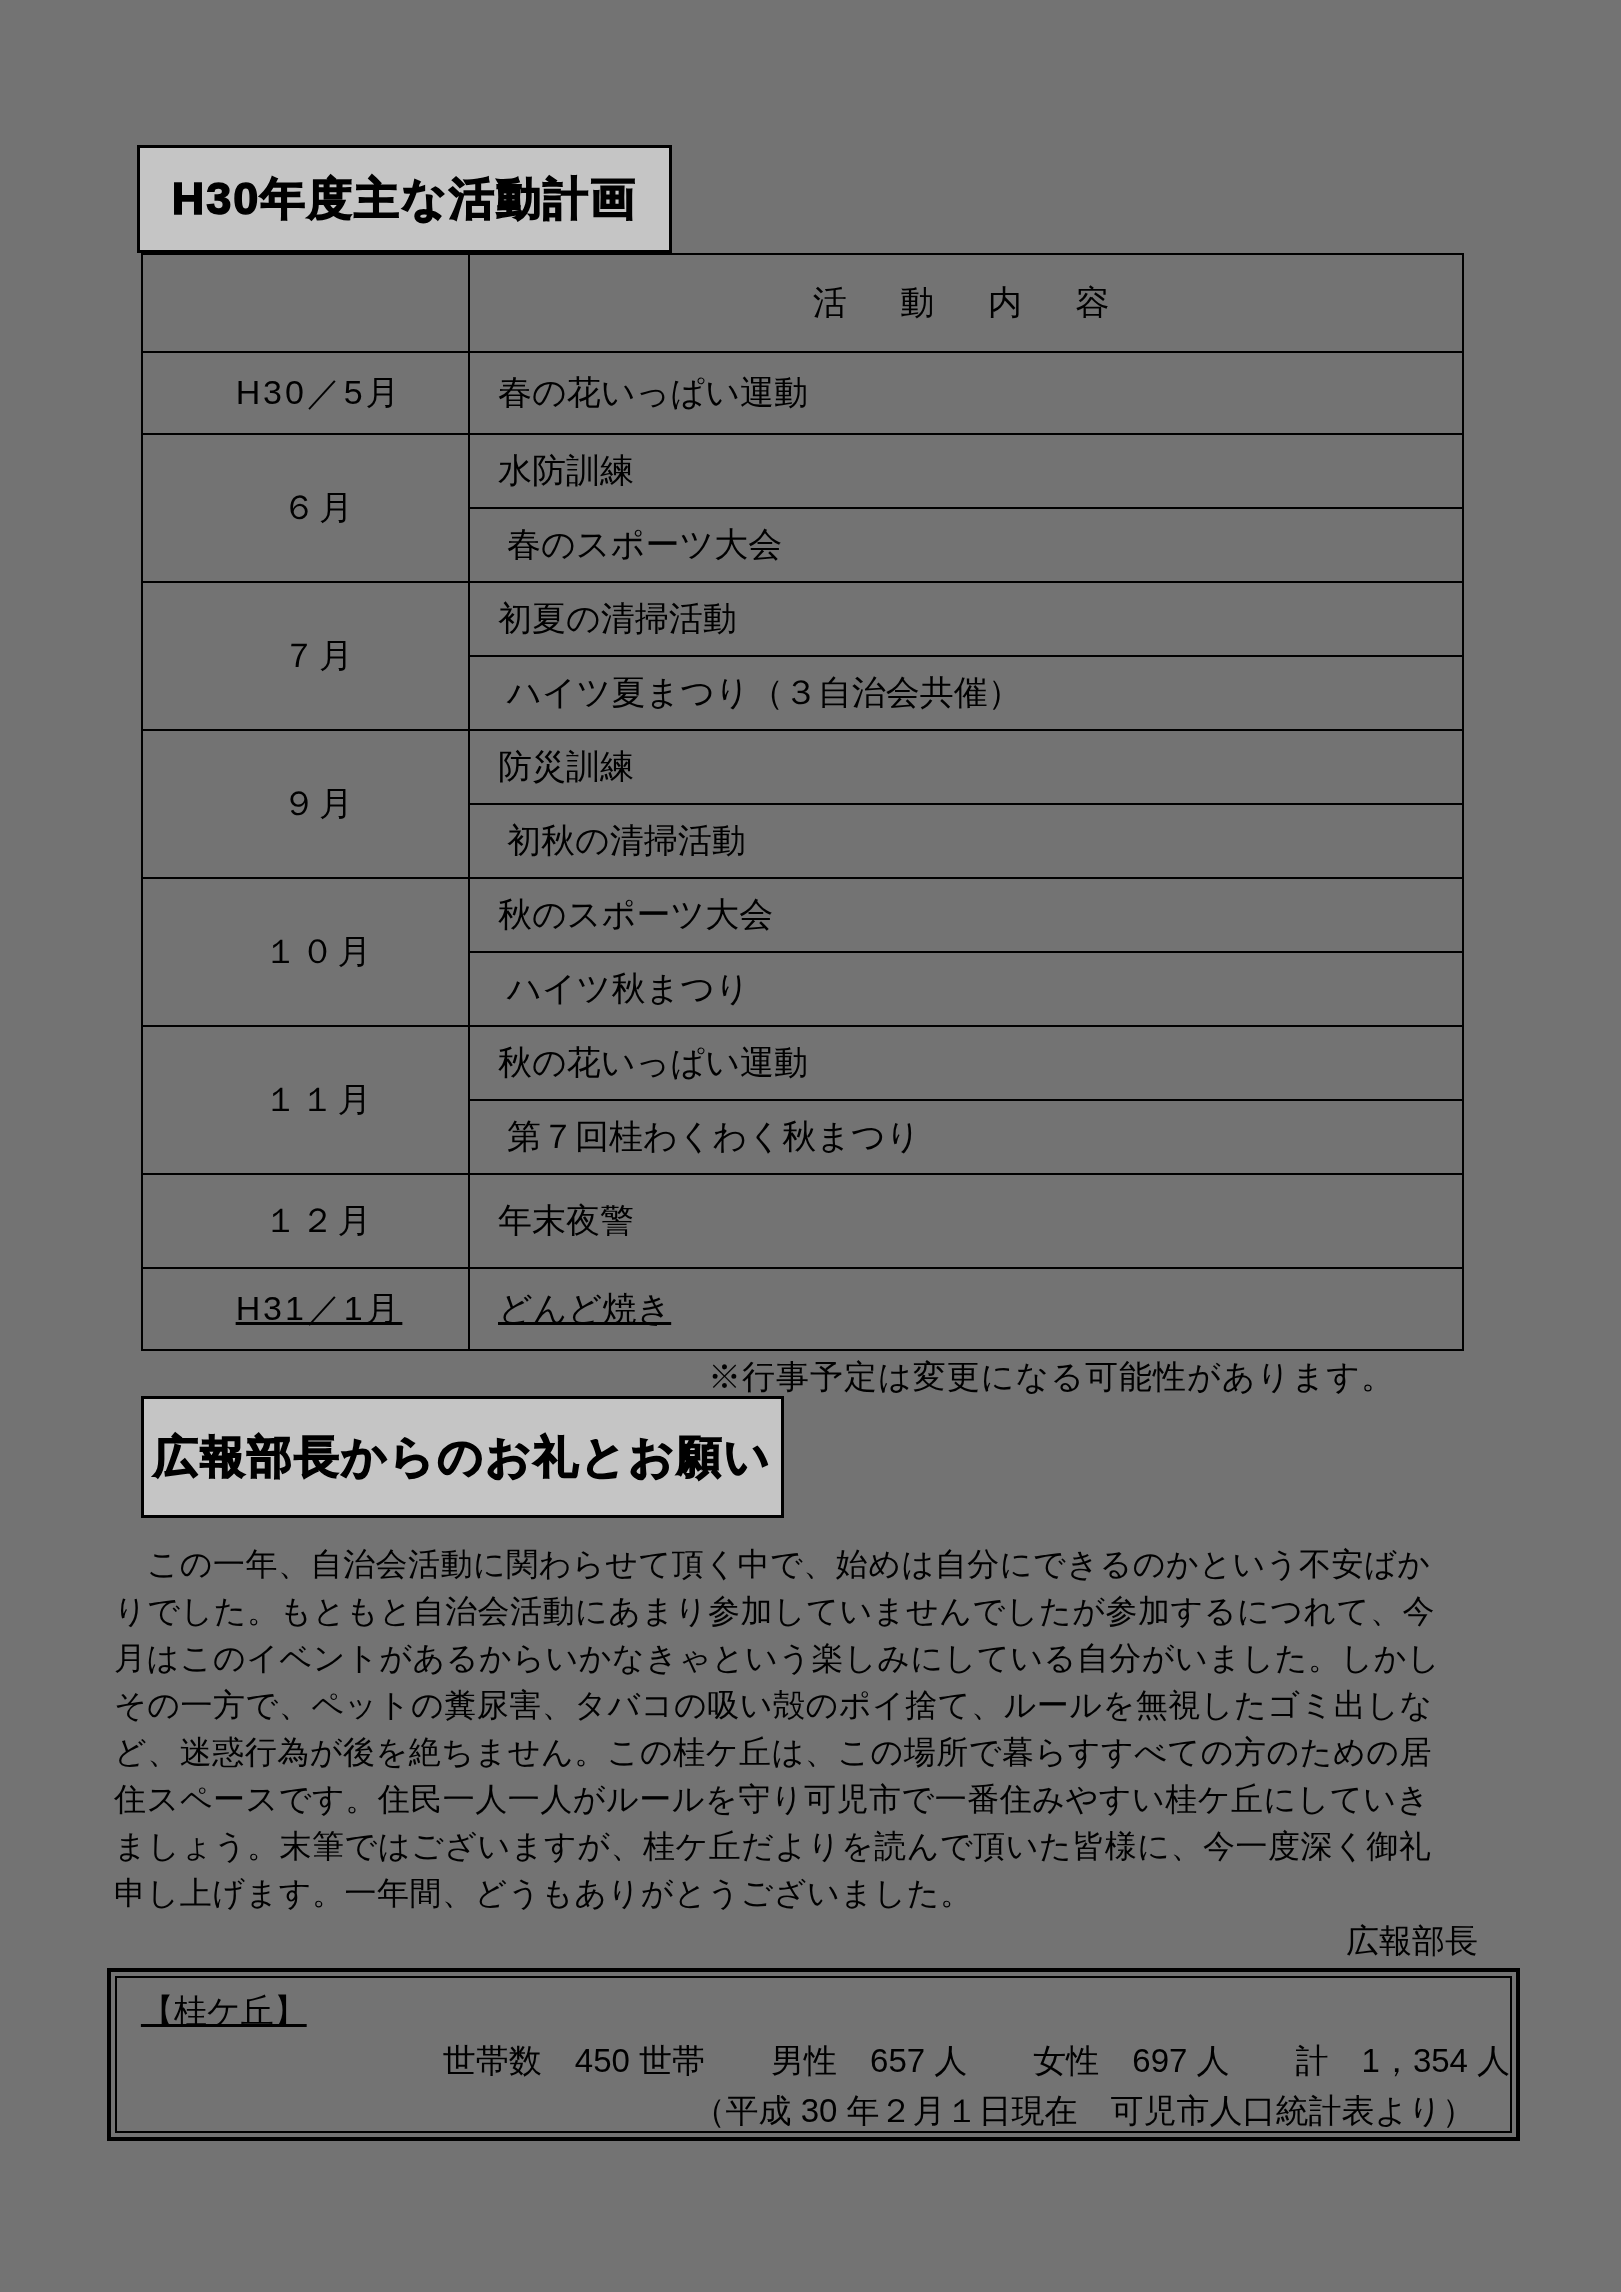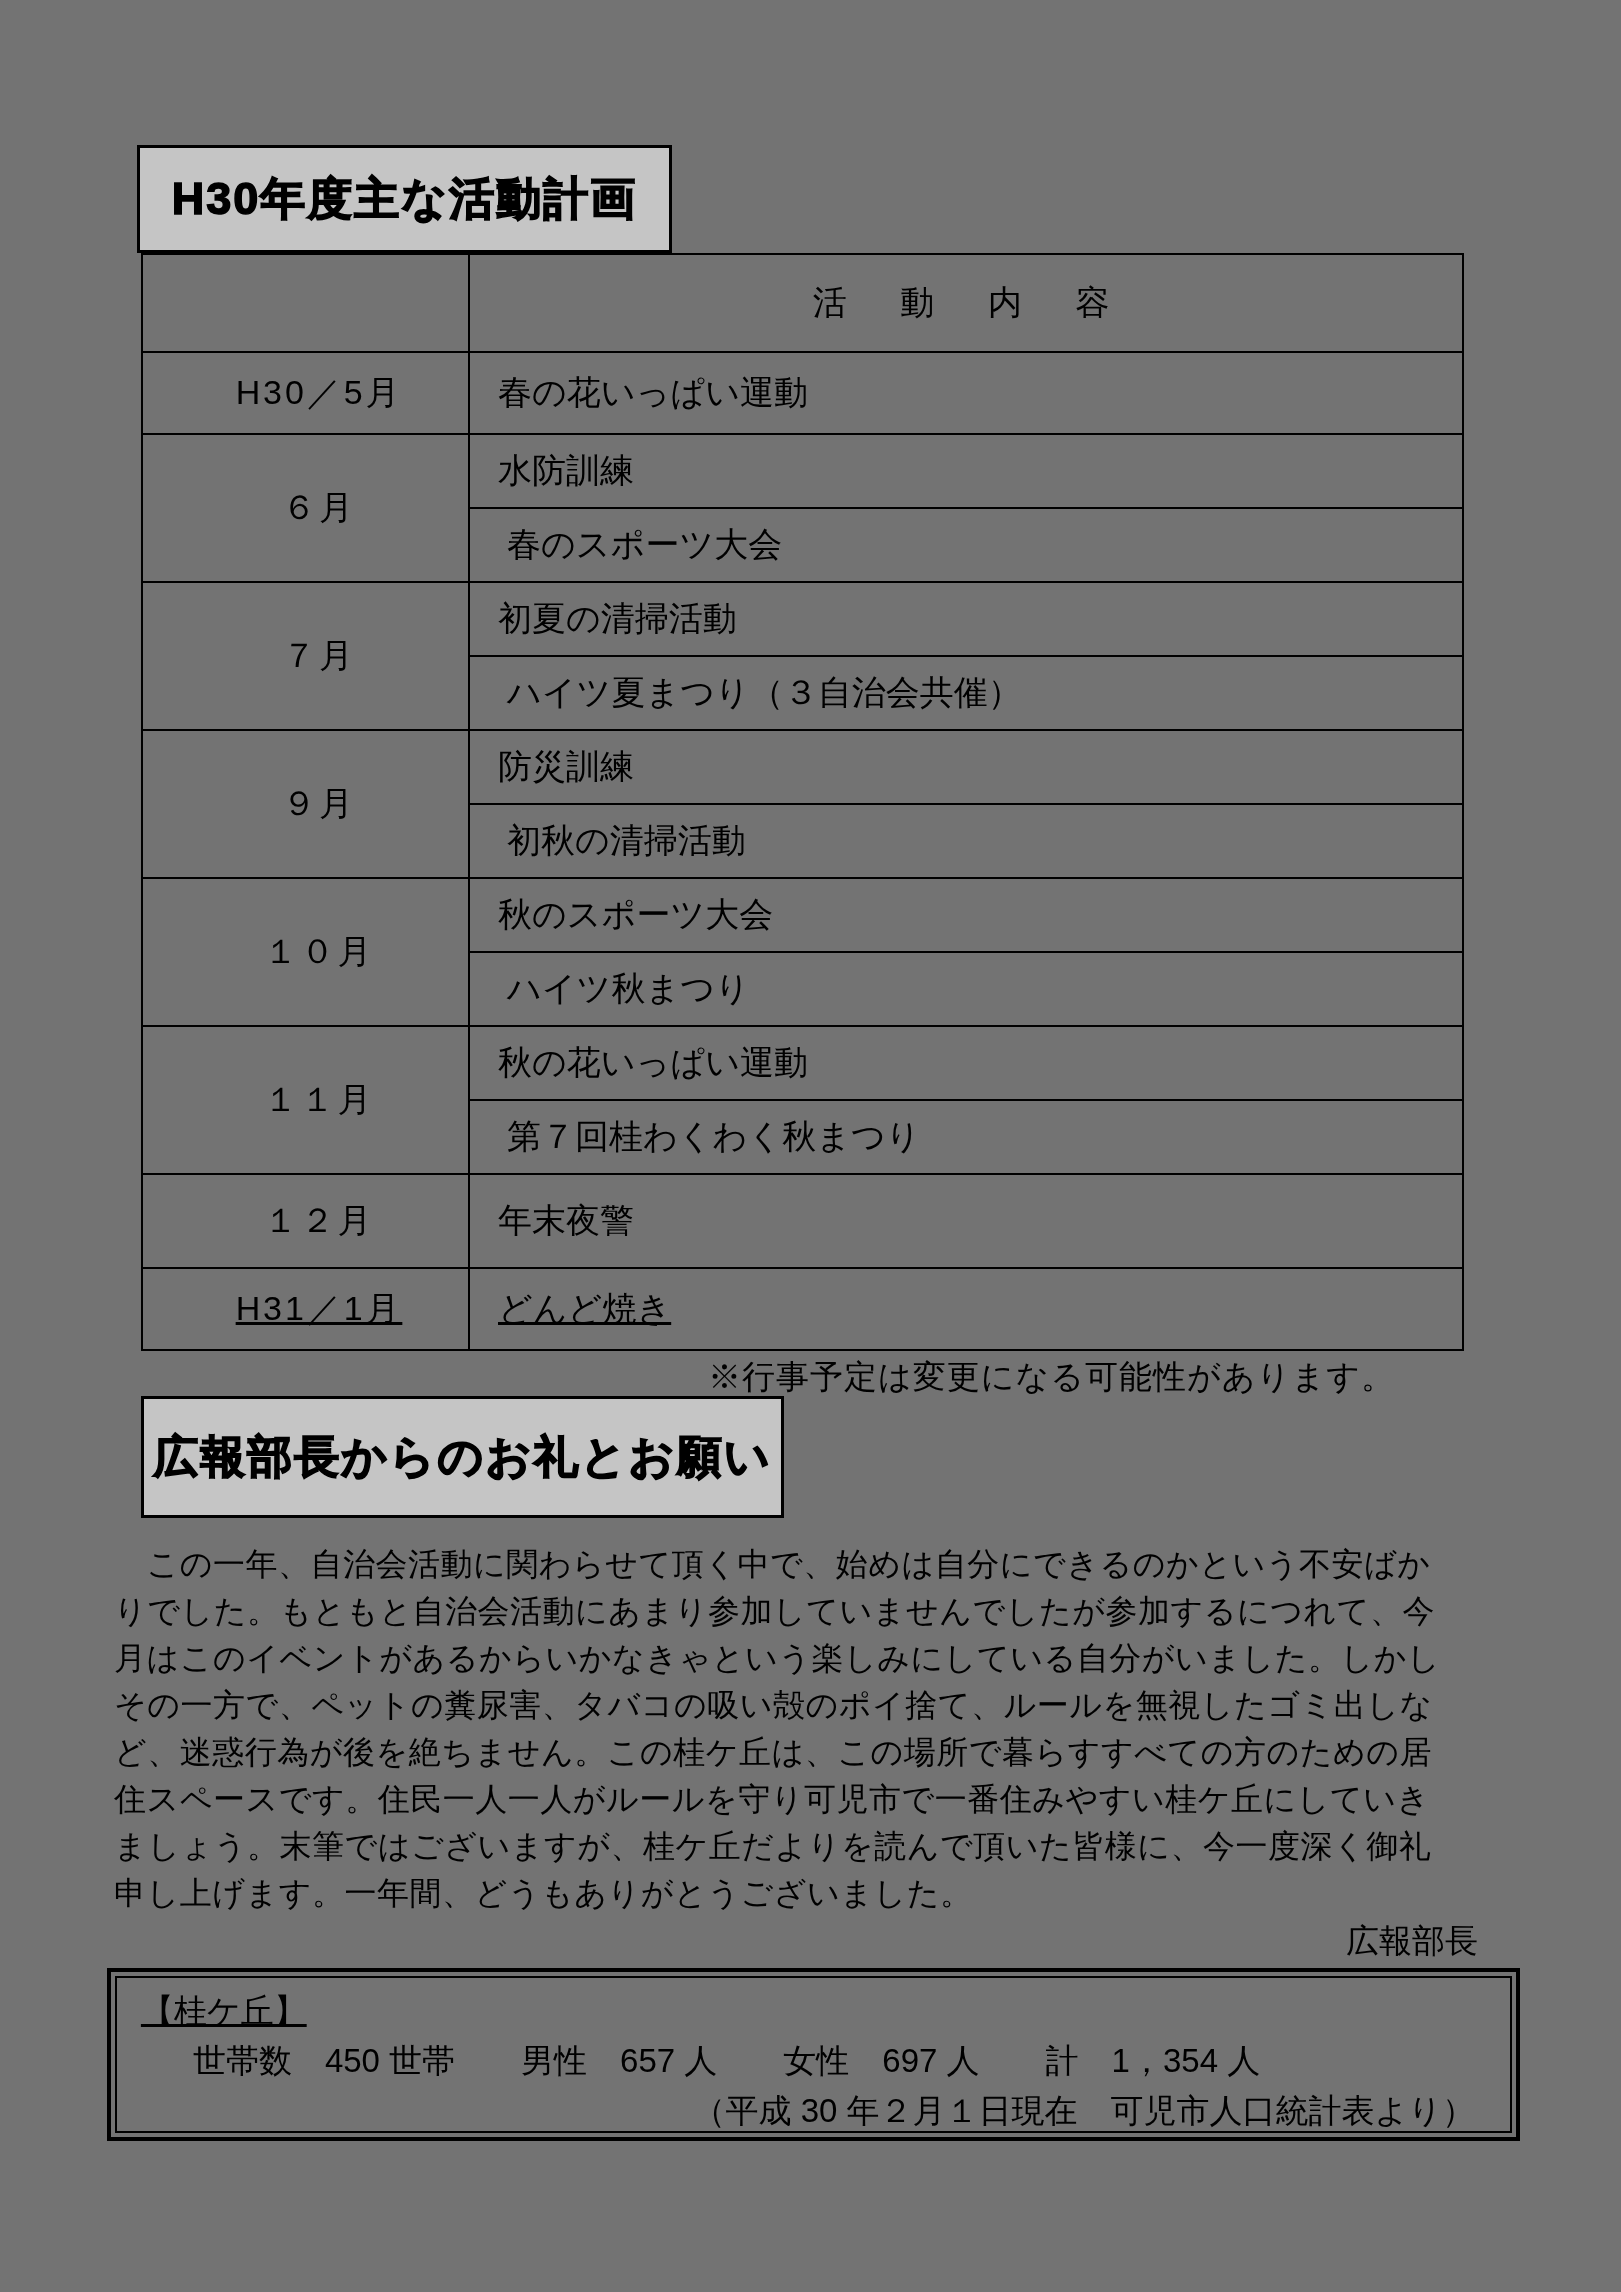--- a/index.html
+++ b/index.html
@@ -53,21 +53,21 @@
   
   .stats-outer {
     position:absolute; left:107px; top:1968px; width:1413px; height:173px;
     border:4.9px solid #000; padding:3.9px; box-sizing:border-box;
   }
   .stats-inner {
     border:2px solid #000; width:100%; height:100%; box-sizing:border-box;
     padding-top:7.8px; font-size:33px; line-height:50px;
   }
   .stats-title  { padding-left:24px;text-decoration:underline; }
-  .stats-line   { padding-left:76px; }
+  .stats-line   { padding-left:76px;text-align:right; }
   .stats-source { text-align:right; padding-right:35px; }
 </style>
 </head>
 <body>
 
 <div class="page">
 
   <div id="banner1" class="banner">
     <span>H30年度主な活動計画</span>
   </div>

